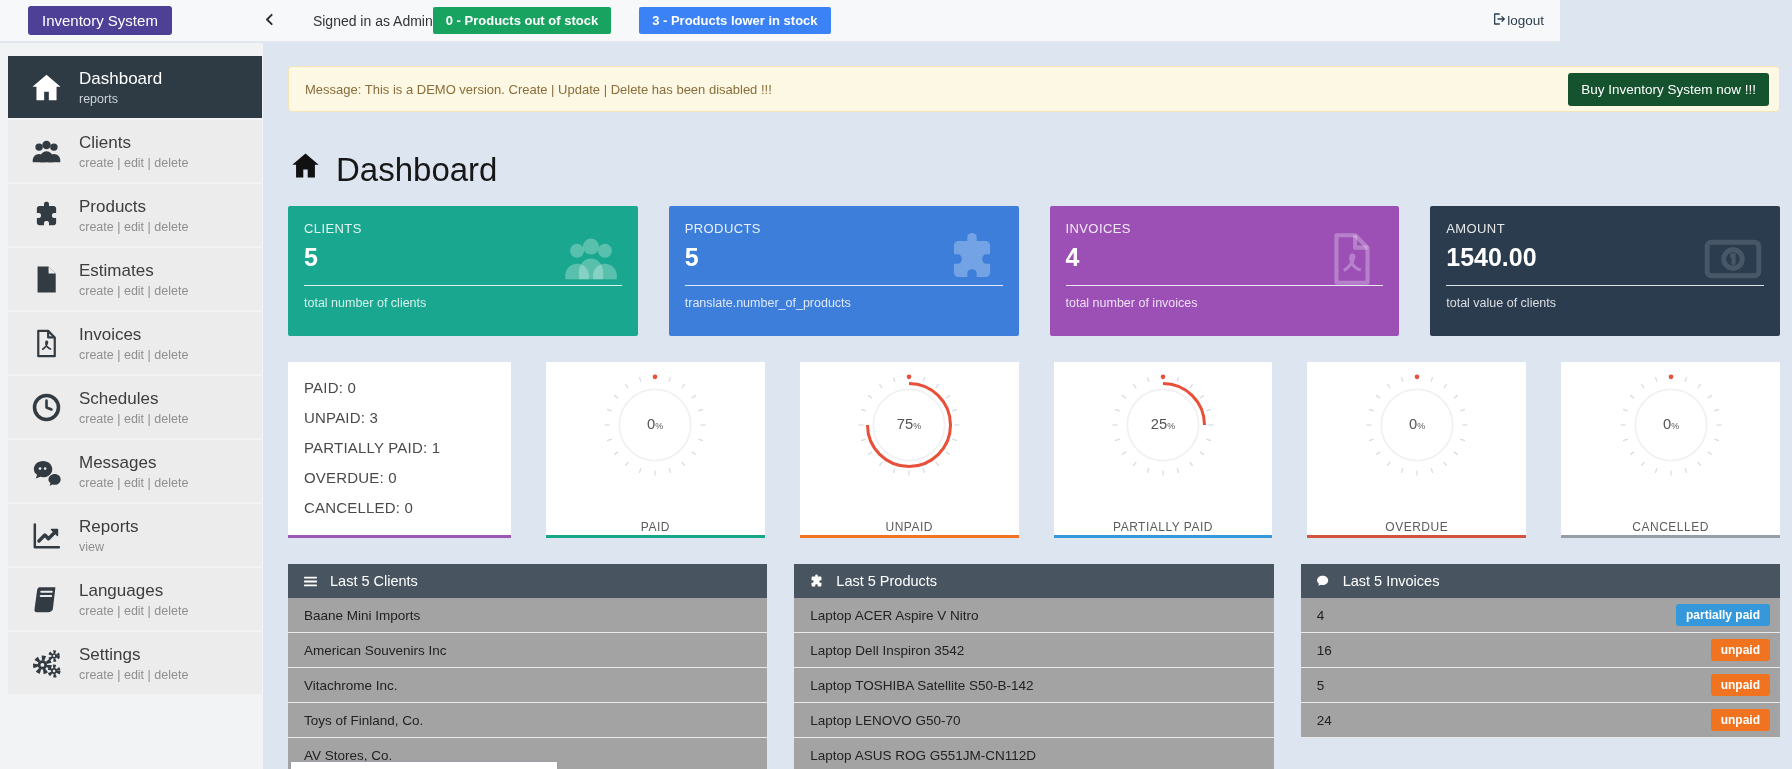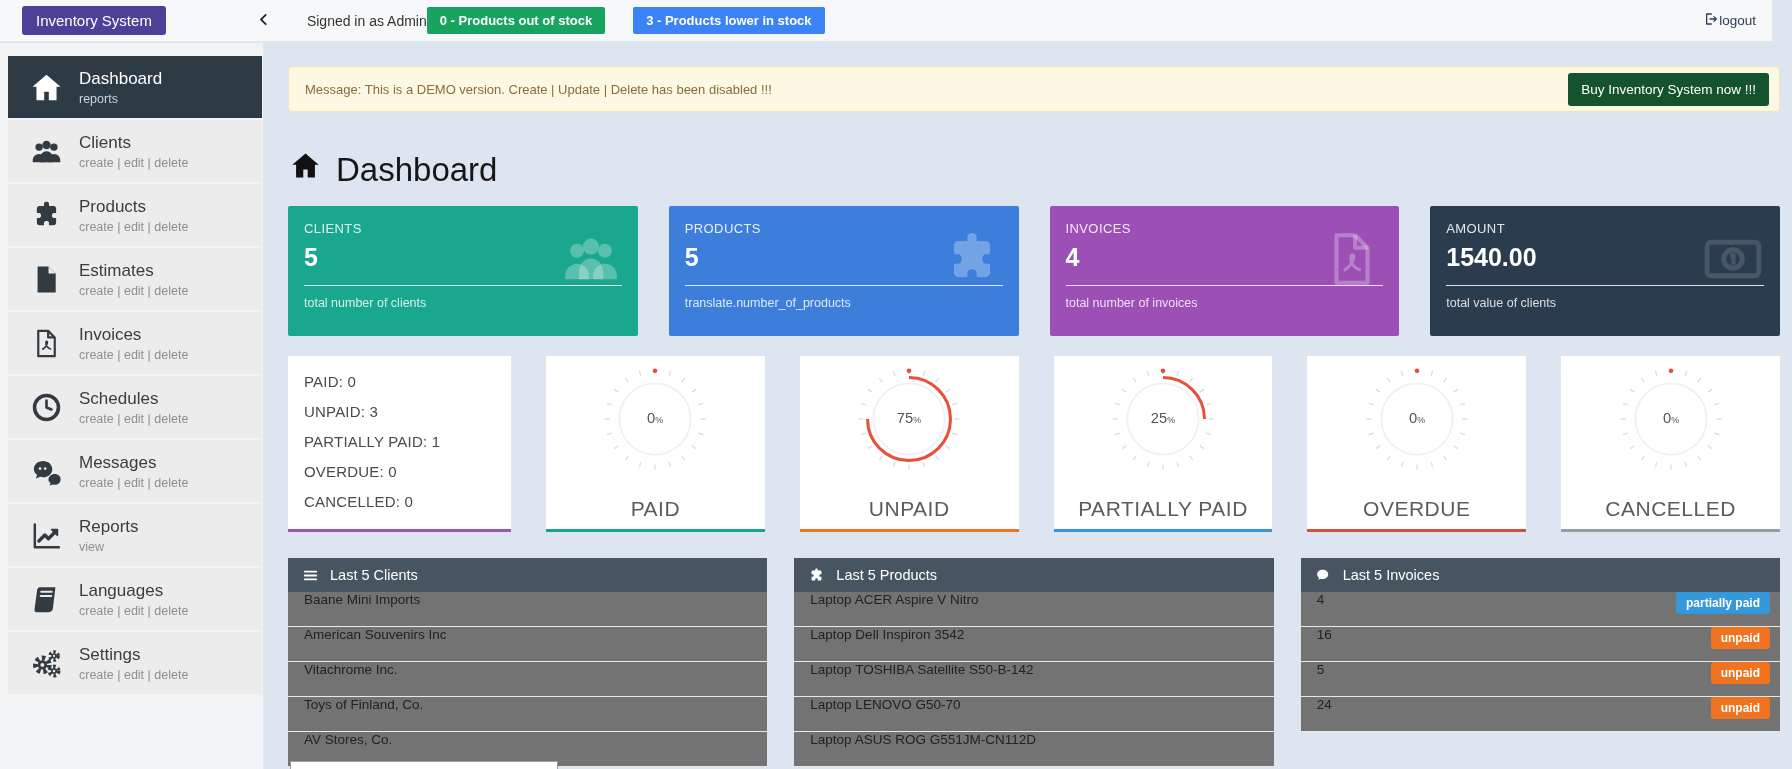--- a/index.html
+++ b/index.html
@@ -5,23 +5,23 @@
   * { margin:0; padding:0; box-sizing:border-box; }
   html,body { width:1792px; height:769px; }
   body {
     position:relative; overflow:hidden;
     background:#dde6f0;
     font-family:"Liberation Sans", sans-serif;
     color:#333;
   }
   
   .topbar {
-    position:absolute; left:0; top:0; width:1772px; height:42px;
+    position:absolute; left:0; top:0; width:1560px; height:42px;
     background:#f7f8f9; border-bottom:1px solid #e3e6ea;
-    display:flex; align-items:center; padding:0 16px 0 22px;
+    display:flex; align-items:center; padding:0 16px 0 28px;
   }
   .brand {
     background:#4e4096; color:#fff; font-size:15px;
     padding:6px 14px; border-radius:3px; cursor:pointer; white-space:nowrap;
   }
   .collapse-btn { margin-left:90px; background:none; border:none; cursor:pointer; color:#2b2b2b; display:flex; align-items:center; }
   .collapse-btn svg { width:15px; height:15px; }
   .signed-in { margin-left:36px; font-size:14px; color:#333; }
   .tbadge { color:#fff; font-size:13px; font-weight:bold; padding:6px 13px; border-radius:2px; white-space:nowrap; }
   .tbadge.out { background:#18a360; }
@@ -56,32 +56,32 @@
   .cards { margin-top:17px; display:grid; grid-template-columns:repeat(4,1fr); gap:31px; }
   .card { height:130px; border-radius:2px; color:#fff; padding:15px 16px 10px; position:relative; }
   .card-label { font-size:13px; letter-spacing:.4px; color:rgba(255,255,255,.88); }
   .card-value { font-size:25px; font-weight:bold; margin-top:7px; }
   .card-hr { border-top:1px solid rgba(255,255,255,.85); margin-top:13px; }
   .card-footer { font-size:12.5px; color:rgba(255,255,255,.82); margin-top:10px; }
   .card-icon { position:absolute; right:16px; top:22px; color:rgba(255,255,255,.28); }
   .card-icon svg { width:62px; height:62px; }
   .card:nth-child(4) .card-icon { color:rgba(255,255,255,.14); }
   
-  .gauges { margin-top:20px; display:flex; gap:35px; }
+  .gauges { margin-top:26px; display:flex; gap:35px; }
   .stats-panel { width:223px; height:176px; background:#fff; border-bottom:3px solid #9b59b6; padding:17px 16px; }
   .stats-line { font-size:15px; color:#4a4a4a; margin-bottom:13px; letter-spacing:.2px; }
   .gauge-panel { flex:1; height:176px; background:#fff; border-bottom:3px solid #ccc; position:relative; display:flex; justify-content:center; }
   .gauge-chart svg { width:116px; height:116px; margin-top:5px; }
-  .gauge-label { position:absolute; bottom:8px; width:100%; text-align:center; font-size:21px; color:#5c5c5c; letter-spacing:.5px; }
+  .gauge-label { position:absolute; bottom:1px; width:100%; text-align:center; font-size:12px; color:#5c5c5c; letter-spacing:.5px; }
   
   .tables { margin-top:26px; display:grid; grid-template-columns:1fr 1fr 1fr; gap:27px; align-items:start; }
   .table { background:#fff; }
   .table-head { background:#485561; color:#fff; height:34px; display:flex; align-items:center; padding-left:14px; gap:11px; font-size:14.5px; }
   .th-icon { display:flex; } .th-icon svg { width:17px; height:17px; }
-  .trow { height:35px; display:flex; align-items:flex-start; padding:0 10px 0 16px; border-bottom:1px solid #e8e8e8; font-size:13.5px; color:#222; background:#737373; }
+  .trow { height:35px; display:flex; align-items:center; padding:0 10px 0 16px; border-bottom:1px solid #e8e8e8; font-size:13.5px; color:#222; background:#a3a3a3; }
   .badge { margin-left:auto; font-size:12px; font-weight:bold; color:#fff; padding:4px 10px; border-radius:3px; white-space:nowrap; }
   
   .bottom-tooltip { position:absolute; left:290px; top:761px; width:268px; height:16px; background:#fff; border:1px solid #9aa0a6; }
 </style>
 </head>
 <body>
 
 <header class="topbar">
   <div class="brand">Inventory System</div>
   <button class="collapse-btn">

